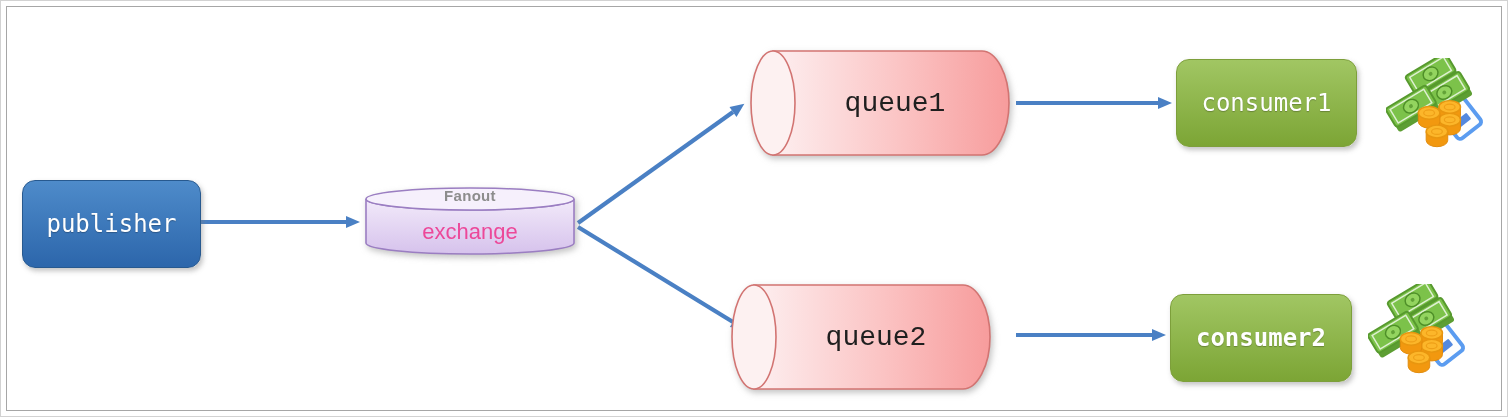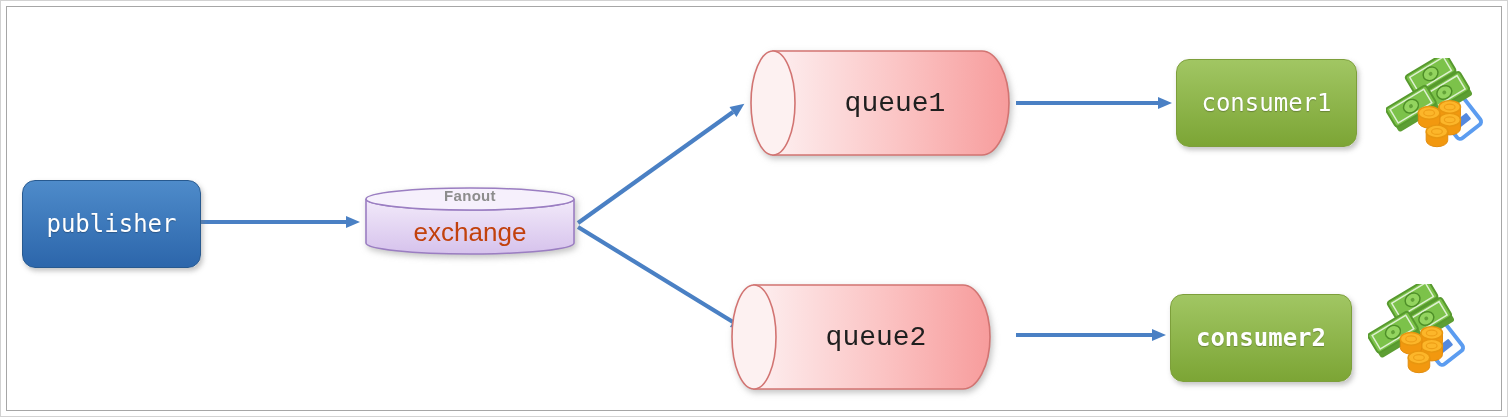--- a/index.html
+++ b/index.html
@@ -25,21 +25,21 @@
   .cyl{position:absolute;z-index:2;}
   .cyl svg{display:block;filter:drop-shadow(2px 3px 3px rgba(135,135,135,0.5));}
   .exchange{left:364px;top:186px;width:212px;height:72px;}
   .queue1{left:748px;top:49px;width:266px;height:108px;}
   .queue2{left:729px;top:283px;width:266px;height:108px;}
 
   .fanout-label{position:absolute;left:0;right:0;top:1px;text-align:center;z-index:3;
        font-size:15px;font-weight:600;color:#8d8d8d;letter-spacing:0.3px;}
   .exchange-label{position:absolute;left:0;right:0;top:24px;bottom:4px;z-index:3;
        display:flex;align-items:center;justify-content:center;
-       font-size:26px;font-weight:500;color:#c2410c;}
+       font-size:22px;font-weight:500;color:#ec4899;}
   .queue-label{position:absolute;inset:0;z-index:3;display:flex;align-items:center;justify-content:center;
        padding-left:28px;font-family:Liberation Mono, monospace;
        font-size:28px;color:#1f1f1f;}
 
   .money{position:absolute;z-index:2;width:98px;height:98px;}
   .money-1{left:1386px;top:58px;}
   .money-2{left:1368px;top:284px;}
   .hidden-defs{position:absolute;width:0;height:0;overflow:hidden;}
 </style>
 </head>

